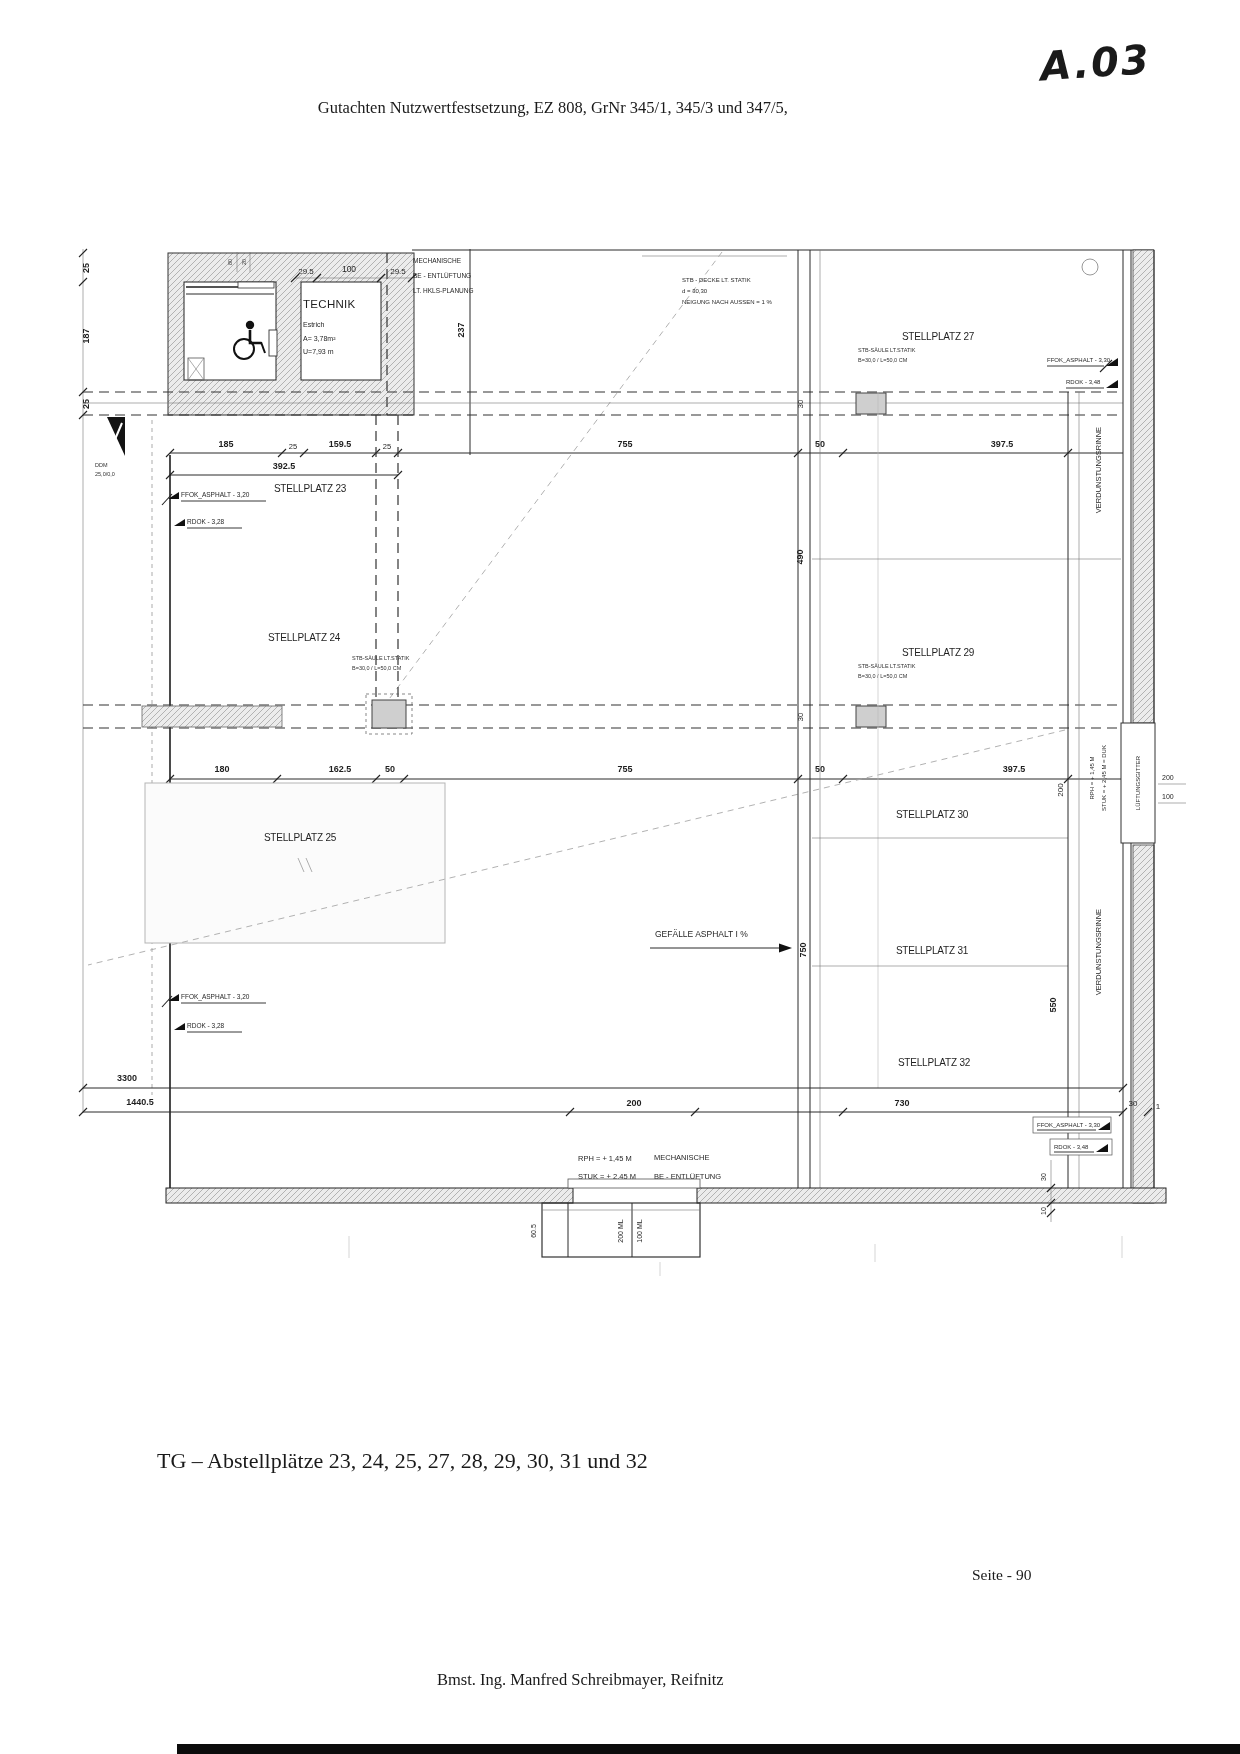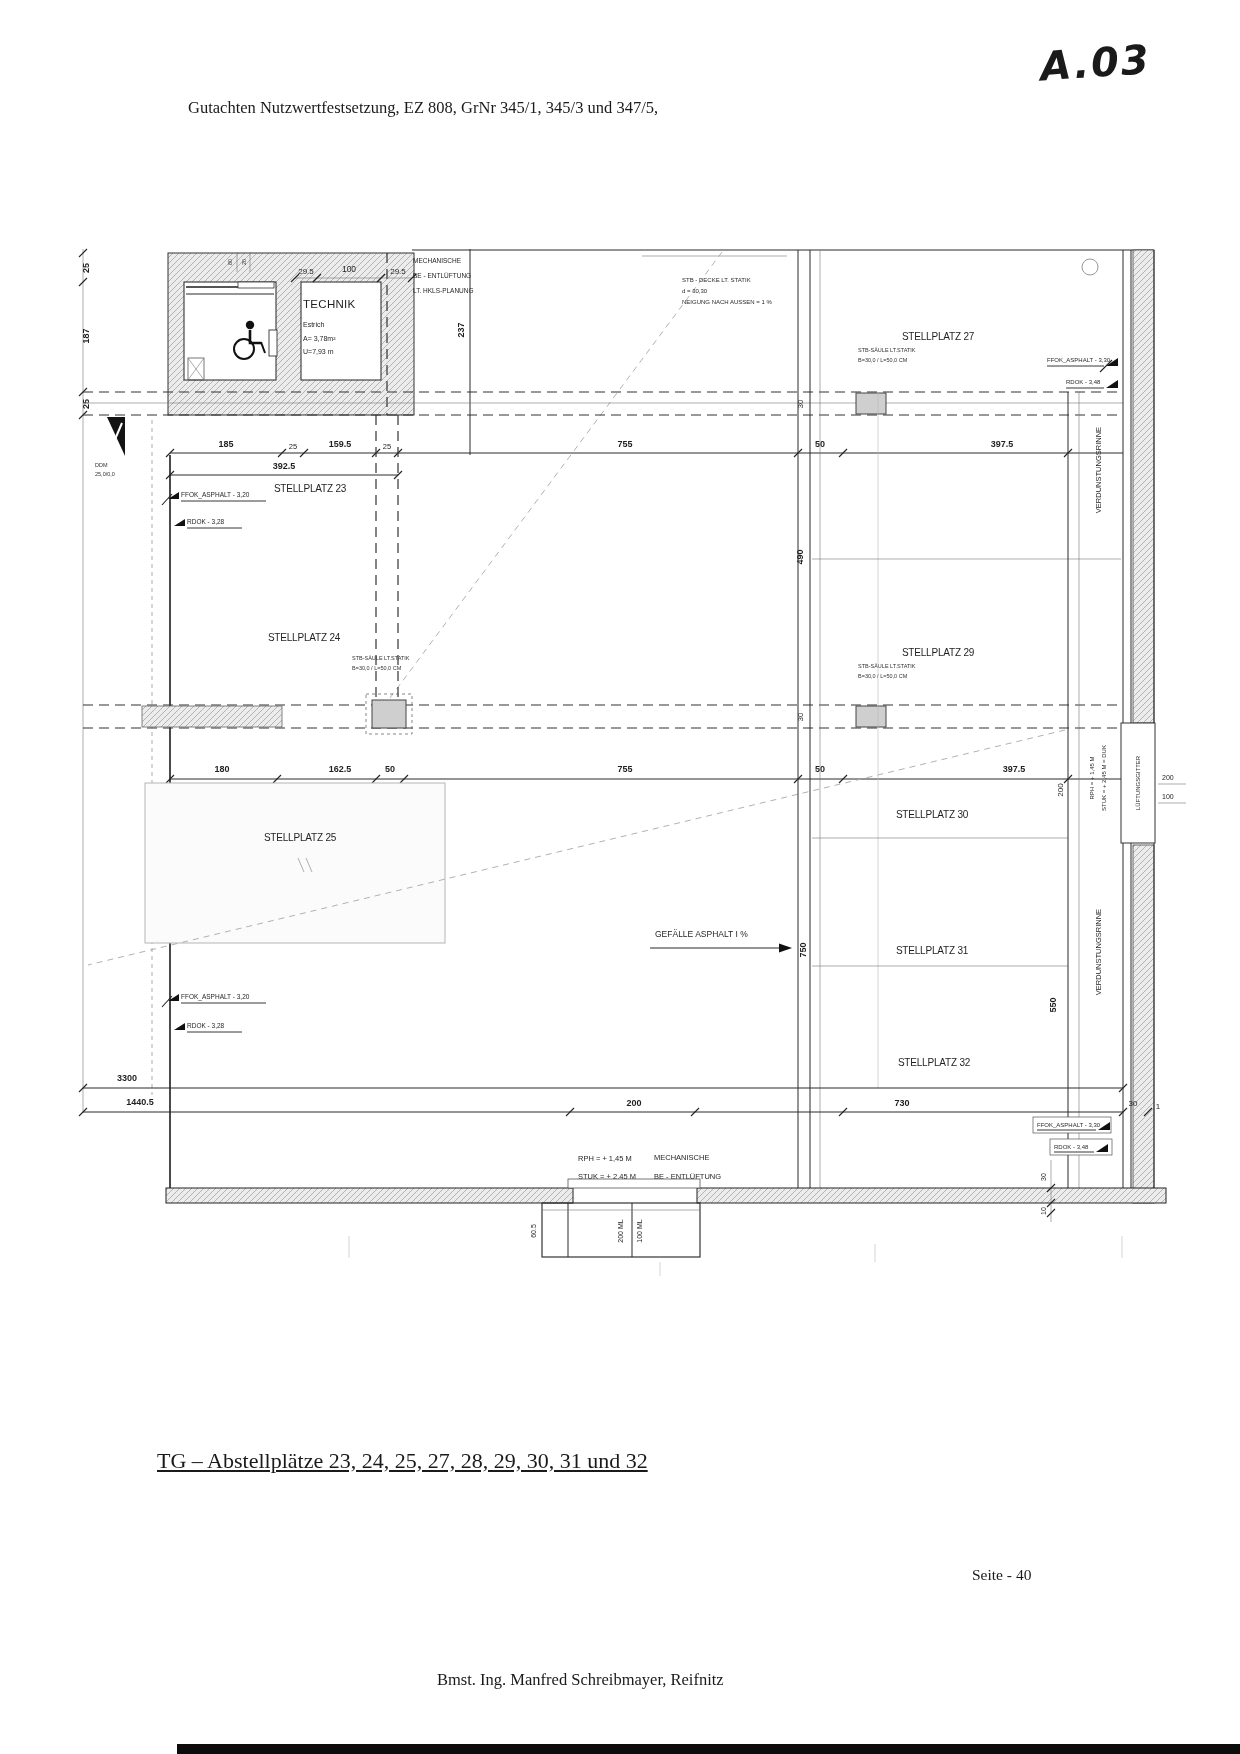--- a/index.html
+++ b/index.html
@@ -1,22 +1,22 @@
 <!DOCTYPE html>
 <html><head>
 <meta charset="utf-8">
 <style>
   html,body{margin:0;padding:0;background:#fff;}
   #page{position:relative;width:1240px;height:1754px;background:#fff;overflow:hidden;
         font-family:"Liberation Serif",serif;color:#1a1a1a;}
   .abs{position:absolute;}
-  #hdr{left:188px;top:96px;width:600px;text-align:left;font-size:16.5px;line-height:1.5;}
+  #hdr{left:188px;top:96px;width:600px;text-align:right;font-size:16.5px;line-height:1.5;}
   #a03{left:1040px;top:38px;width:160px;font-family:"DejaVu Sans",sans-serif;
        font-style:italic;font-weight:bold;font-size:40px;transform:rotate(-4deg);letter-spacing:2px;}
-  #cap{left:157px;top:1448px;font-size:22px;text-decoration:underline;}
+  #cap{left:157px;top:1448px;font-size:22px;}
   #seite{left:972px;top:1566px;font-size:15.5px;}
   #author{left:437px;top:1626px;font-size:16.5px;margin-top:44px;}
   #bbar{left:177px;top:1744px;width:1063px;height:10px;background:#0c0c0c;}
   svg text{font-family:"Liberation Sans",sans-serif;fill:#1f1f1f;}
   .mid{text-anchor:middle;}
   .fs55{font-size:5.5px;fill:#333;}
   .fs6{font-size:6px;fill:#2a2a2a;}
   .fs65{font-size:6.5px;}
   .fs7{font-size:7px;}
   .fs75{font-size:7.5px;}
@@ -359,16 +359,16 @@
 
     <g>
       <line x1="349" y1="1236" x2="349" y2="1258" class="faint"></line>
       <line x1="660" y1="1262" x2="660" y2="1276" class="faint"></line>
       <line x1="875" y1="1244" x2="875" y2="1262" class="faint"></line>
       <line x1="1122" y1="1236" x2="1122" y2="1258" class="faint"></line>
     </g>
   </svg>
 
   <div id="cap" class="abs">TG – Abstellplätze 23, 24, 25, 27, 28, 29, 30, 31 und 32</div>
-  <div id="seite" class="abs">Seite - 40</div>
+  <div id="seite" class="abs">Seite - 90</div>
   <div id="author" class="abs">Bmst. Ing. Manfred Schreibmayer, Reifnitz</div>
   <div id="bbar" class="abs"></div>
 </div>
 
 </body></html>

